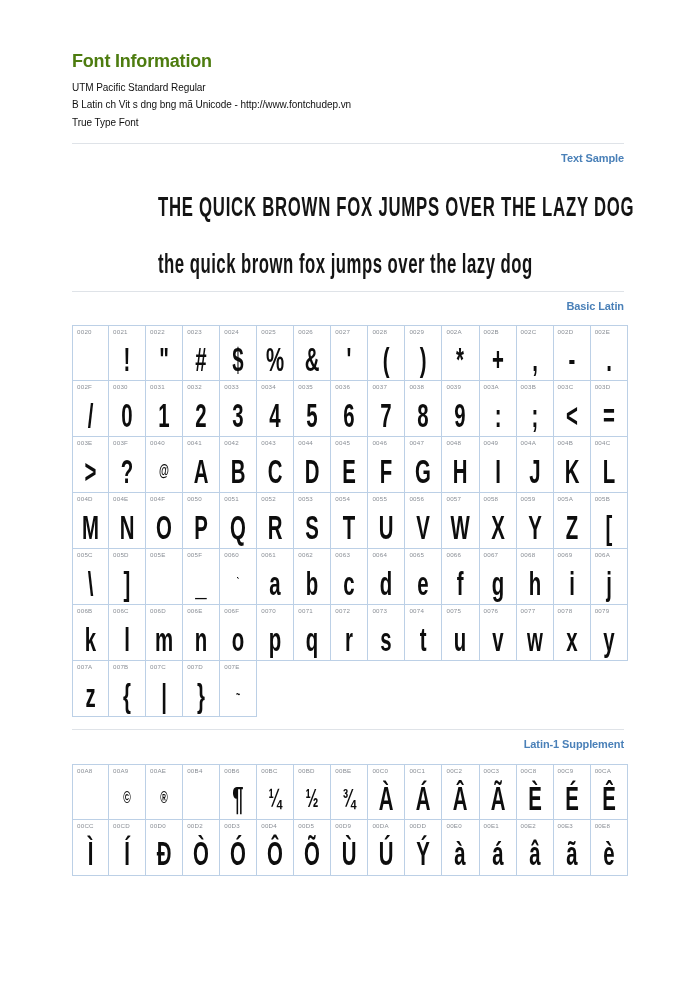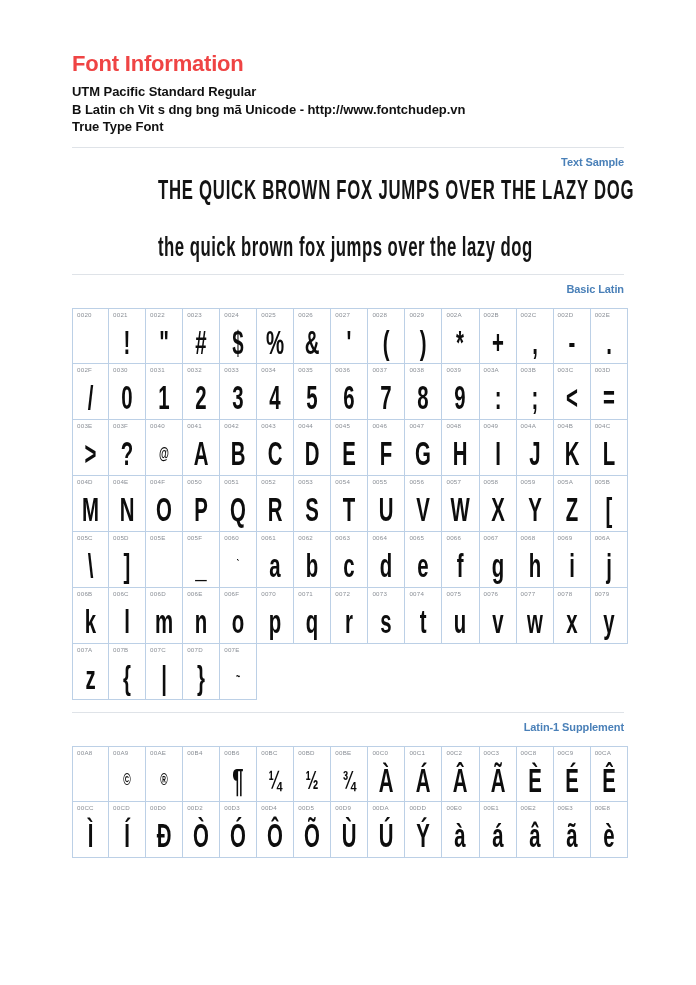--- a/index.html
+++ b/index.html
@@ -18,35 +18,35 @@
     width: 696px;
     height: 985px;
     box-sizing: border-box;
     padding: 52px 72px 0 72px;
     background: #ffffff;
     overflow: hidden;
   }
 
   
   .doc-title {
-    font-size: 22px;
+    font-size: 18px;
     font-weight: bold;
-    color: #ef4444;
+    color: #4d7c0f;
     letter-spacing: -0.2px;
     margin: 0 0 7px 0;
     line-height: 1.1;
   }
   .info-list {
     margin: 0;
     padding: 0;
     list-style: none;
   }
   .info-line {
-    font-size: 13px;
-    font-weight: bold;
+    font-size: 10px;
+    font-weight: normal;
     color: #111111;
     line-height: 17.4px;
     white-space: nowrap;
     letter-spacing: -0.05px;
   }
 
   
   .section {
     margin-top: 0;
     text-align: right;
@@ -61,21 +61,21 @@
     font-size: 11px;
     font-weight: bold;
     color: #4a80b8;
     margin: 8px 0 0 0;
     line-height: 1.2;
     letter-spacing: -0.1px;
   }
 
   
   .sample-wrap {
-    margin-top: 5px;
+    margin-top: 27px;
     padding-left: 86px;
   }
   .sample-line {
     font-family: "Liberation Sans Narrow", "Liberation Sans", sans-serif;
     font-stretch: condensed;
     transform: scaleX(0.62);
     transform-origin: left center;
     white-space: nowrap;
     color: #141414;
     font-weight: bold;

